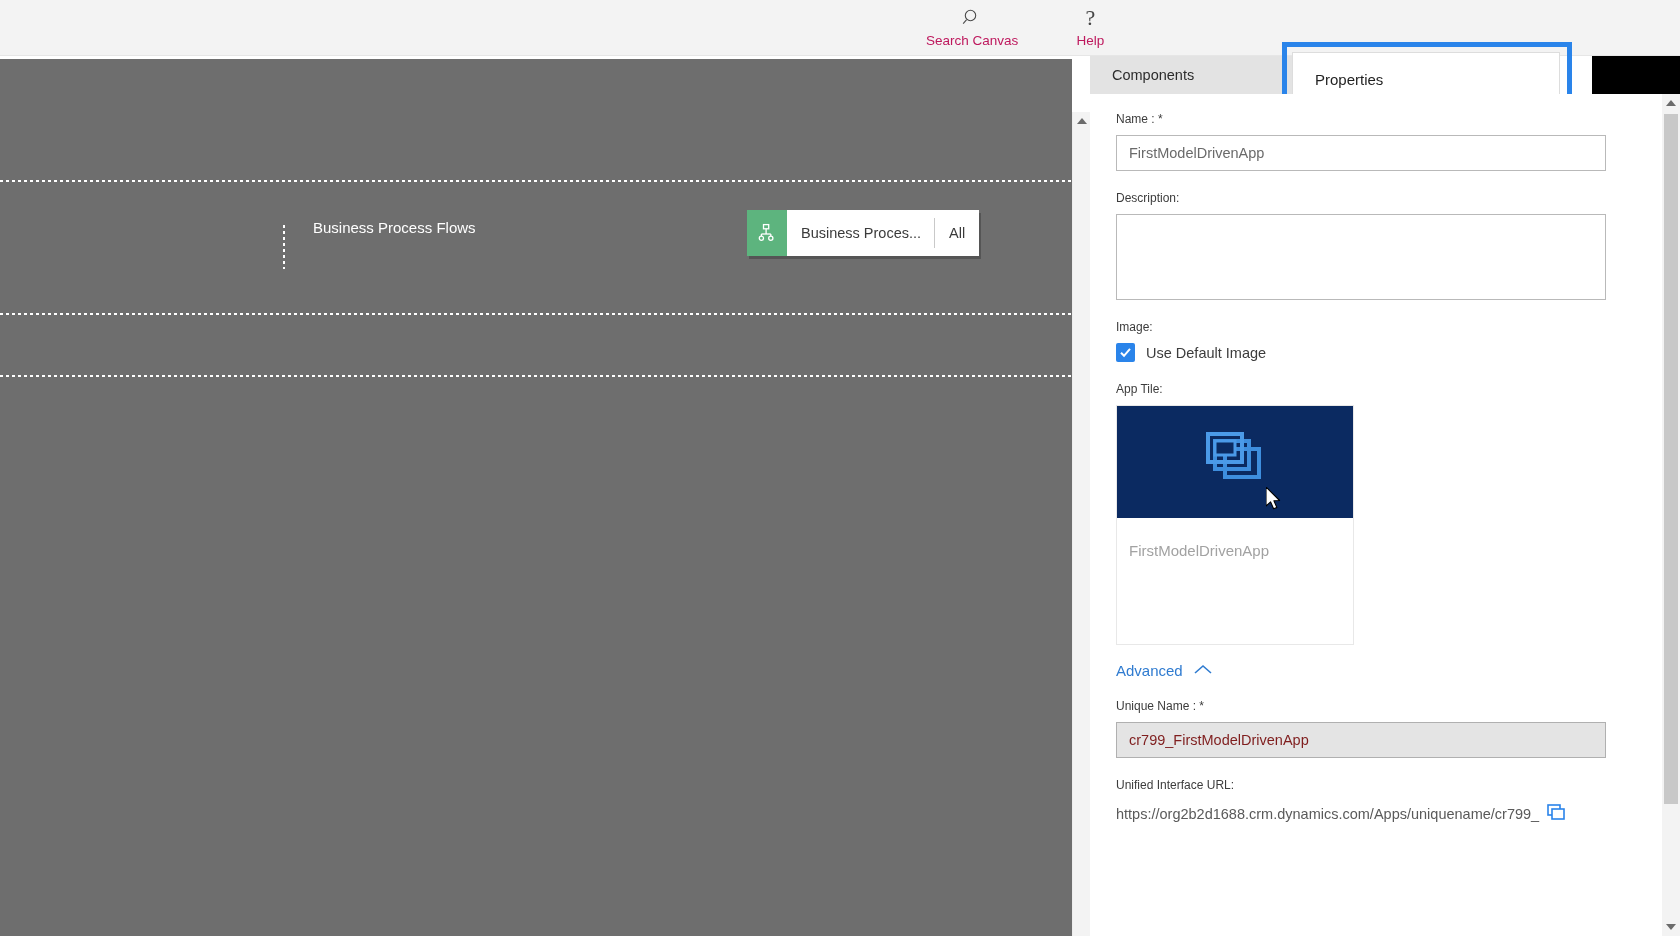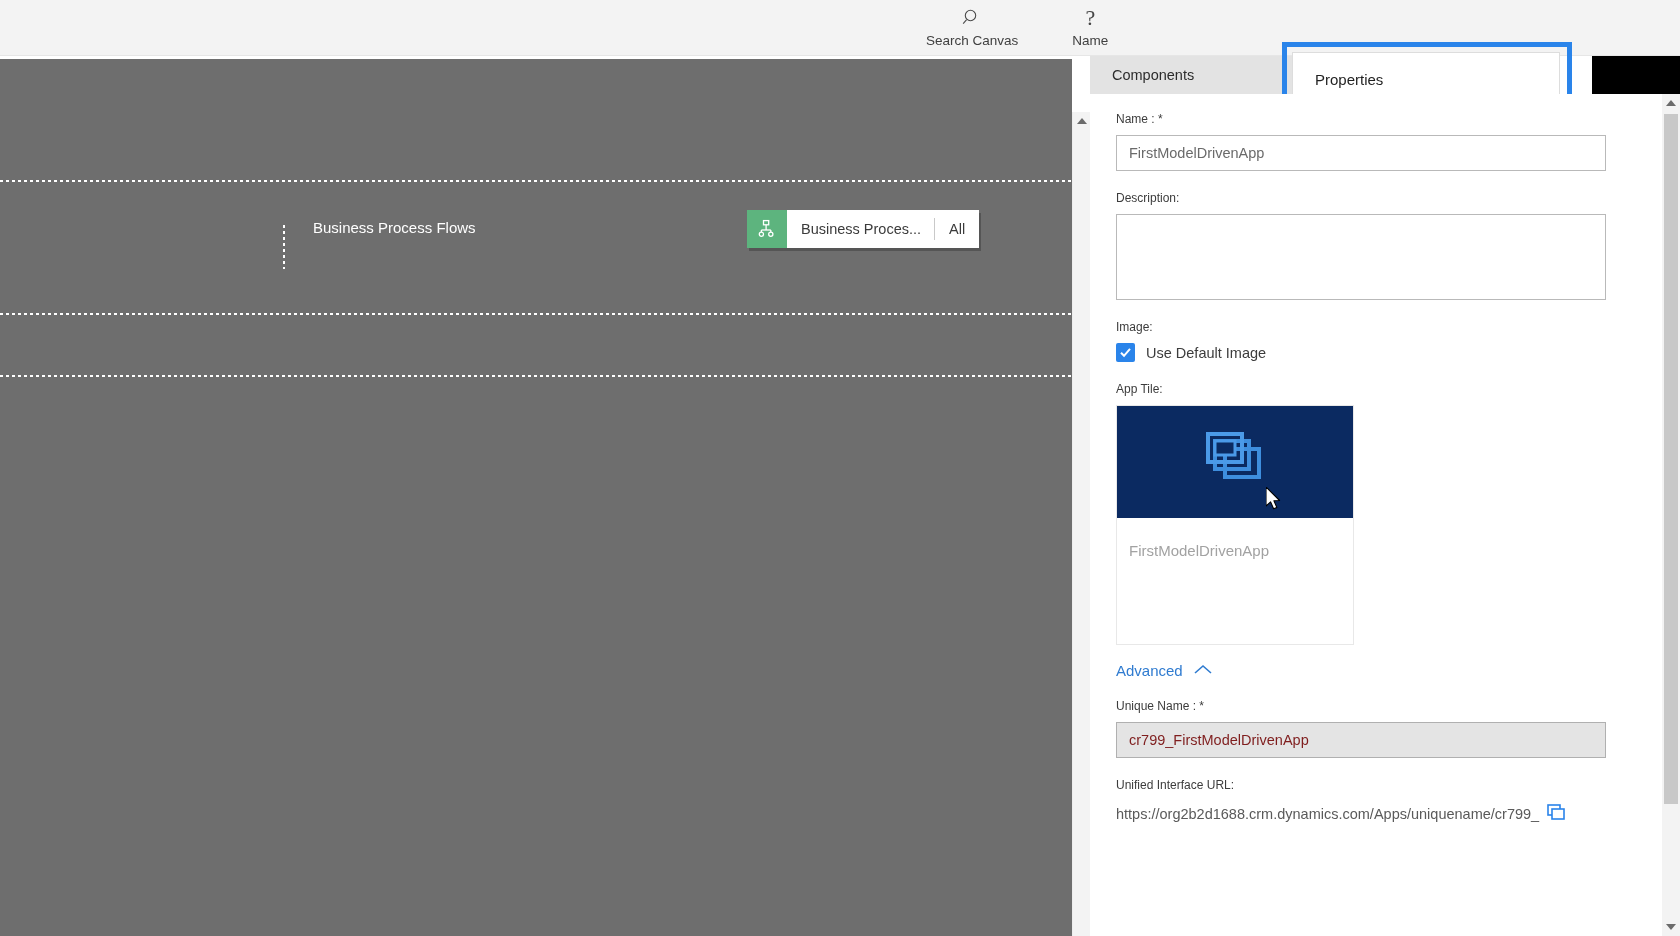--- a/index.html
+++ b/index.html
@@ -20,21 +20,21 @@
   .topbar-actions {
     position: absolute; left: 920px; top: 0; height: 56px;
     display: flex; align-items: flex-start; gap: 42px;
   }
   .cmd {
     display: flex; flex-direction: column; align-items: center;
     padding: 5px 6px 0 6px; cursor: default;
     min-width: 48px;
   }
   .cmd-ico { height: 26px; display: flex; align-items: center; justify-content: center; }
-  .cmd-label { font-size: 13.5px; color: #404040; margin-top: 2px; white-space: nowrap; }
+  .cmd-label { font-size: 13.5px; color: #be185d; margin-top: 2px; white-space: nowrap; }
   .qmark { font-size: 22px; color: #444; line-height: 24px; font-family: "Liberation Serif", serif; }
 
   
   .canvas-wrap {
     position: absolute; left: 0; top: 56px;
     width: 1082px; height: 880px;
     background: #ffffff;
     padding-left: 30px;
   }
   .canvas {
@@ -54,21 +54,21 @@
     position: absolute; left: 283px; top: 166px;
     width: 2px; height: 44px;
     background-image: repeating-linear-gradient(to bottom,#ffffff 0 3px, rgba(255,255,255,0) 3px 6px);
   }
   .canvas-section-label {
     position: absolute; left: 313px; top: 160px;
     font-size: 15px; color: #ffffff; white-space: nowrap;
   }
   .flow-tile {
     position: absolute; left: 747px; top: 151px;
-    height: 38px; display: flex; align-items: stretch;
+    height: 46px; display: flex; align-items: stretch;
     background: #ffffff;
     box-shadow: 2px 3px 0 rgba(0,0,0,0.22);
   }
   .flow-tile-ico {
     width: 40px; background: #5db47e;
     display: flex; align-items: center; justify-content: center;
   }
   .flow-tile-name {
     display: flex; align-items: center; padding: 0 13px 0 14px;
     font-size: 14.5px; color: #3b3b3b; white-space: nowrap;
@@ -206,21 +206,21 @@
             <line x1="4.6" y1="11.6" x2="1.2" y2="15.6" stroke="#4a4a4a" stroke-width="1.1"></line>
           </svg>
         </span>
         <span class="cmd-label">Search Canvas</span>
       </div>
 
       <div class="cmd">
         <span class="cmd-ico">
           <span class="qmark">?</span>
         </span>
-        <span class="cmd-label">Name</span>
+        <span class="cmd-label">Help</span>
       </div>
 
     </div>
   </div>
 
   <div class="canvas-wrap">
     <div class="canvas">
       <div class="hline l1"></div>
       <div class="hline l2"></div>
       <div class="hline l3"></div>

